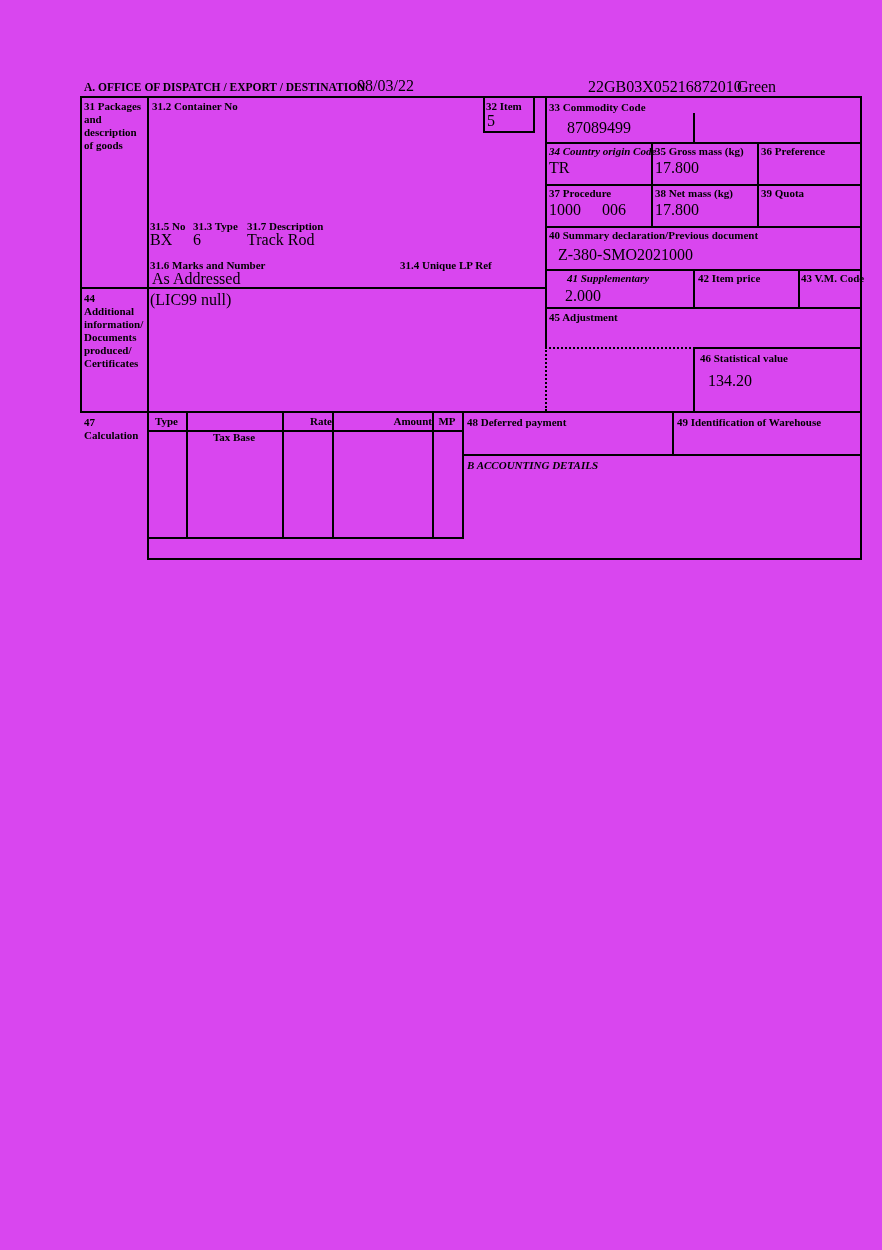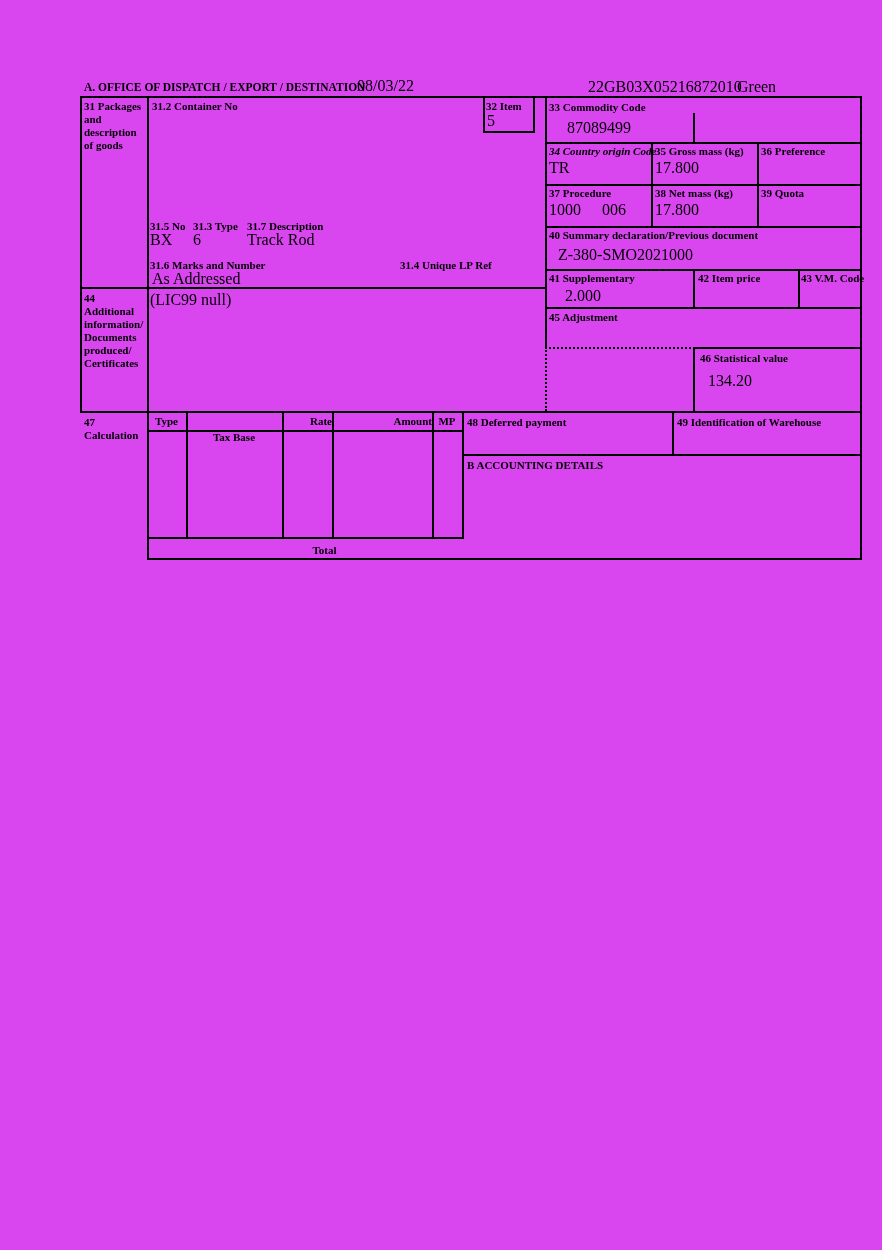--- a/index.html
+++ b/index.html
@@ -105,37 +105,36 @@
   <div class="lbl" style="left:549px;top:187px;">37 Procedure</div>
   <div class="val" style="left:549px;top:201px;">1000</div>
   <div class="val" style="left:602px;top:201px;">006</div>
   <div class="lbl" style="left:655px;top:187px;">38 Net mass (kg)</div>
   <div class="val" style="left:655px;top:201px;">17.800</div>
   <div class="lbl" style="left:761px;top:187px;">39 Quota</div>
 
   <div class="lbl" style="left:549px;top:229px;">40 Summary declaration/Previous document</div>
   <div class="val" style="left:558px;top:246px;text-align:right;">Z-380-SMO2021000</div>
 
-  <div class="lbl" style="left:549px;top:272px;">41 Supplementary</div>
+  <div class="lbl" style="left:567px;top:272px;font-style:italic;">41 Supplementary</div>
   <div class="val" style="left:565px;top:287px;">2.000</div>
   <div class="lbl" style="left:698px;top:272px;">42 Item price</div>
   <div class="lbl" style="left:801px;top:272px;">43 V.M. Code</div>
 
   <div class="lbl" style="left:549px;top:311px;">45 Adjustment</div>
 
   <div class="lbl" style="left:700px;top:352px;">46 Statistical value</div>
   <div class="val" style="left:708px;top:372px;">134.20</div>
 
   <div class="lbl ml" style="left:84px;top:416px;width:62px;">47
 Calculation</div>
 
   <div class="th tc" style="left:147px;top:415px;width:39px;">Type</div>
   <div class="th tc" style="left:186px;top:415px;width:96px;margin-top:16px;">Tax Base</div>
   <div class="th tr" style="left:282px;top:415px;width:50px;">Rate</div>
   <div class="th tr" style="left:332px;top:415px;width:100px;">Amount</div>
   <div class="th tc" style="left:432px;top:415px;width:30px;">MP</div>
-  <div class="th tc" style="left:147px;top:544px;width:355px;">Total</div>
 
   <div class="lbl" style="left:467px;top:416px;">48 Deferred payment</div>
   <div class="lbl" style="left:677px;top:416px;">49 Identification of Warehouse</div>
-  <div class="lbl" style="left:467px;top:459px;">B ACCOUNTING DETAILS</div>
+  <div class="lbl" style="left:467px;top:459px;font-style:italic;">B ACCOUNTING DETAILS</div>
 
 </div>
 
 </body></html>

